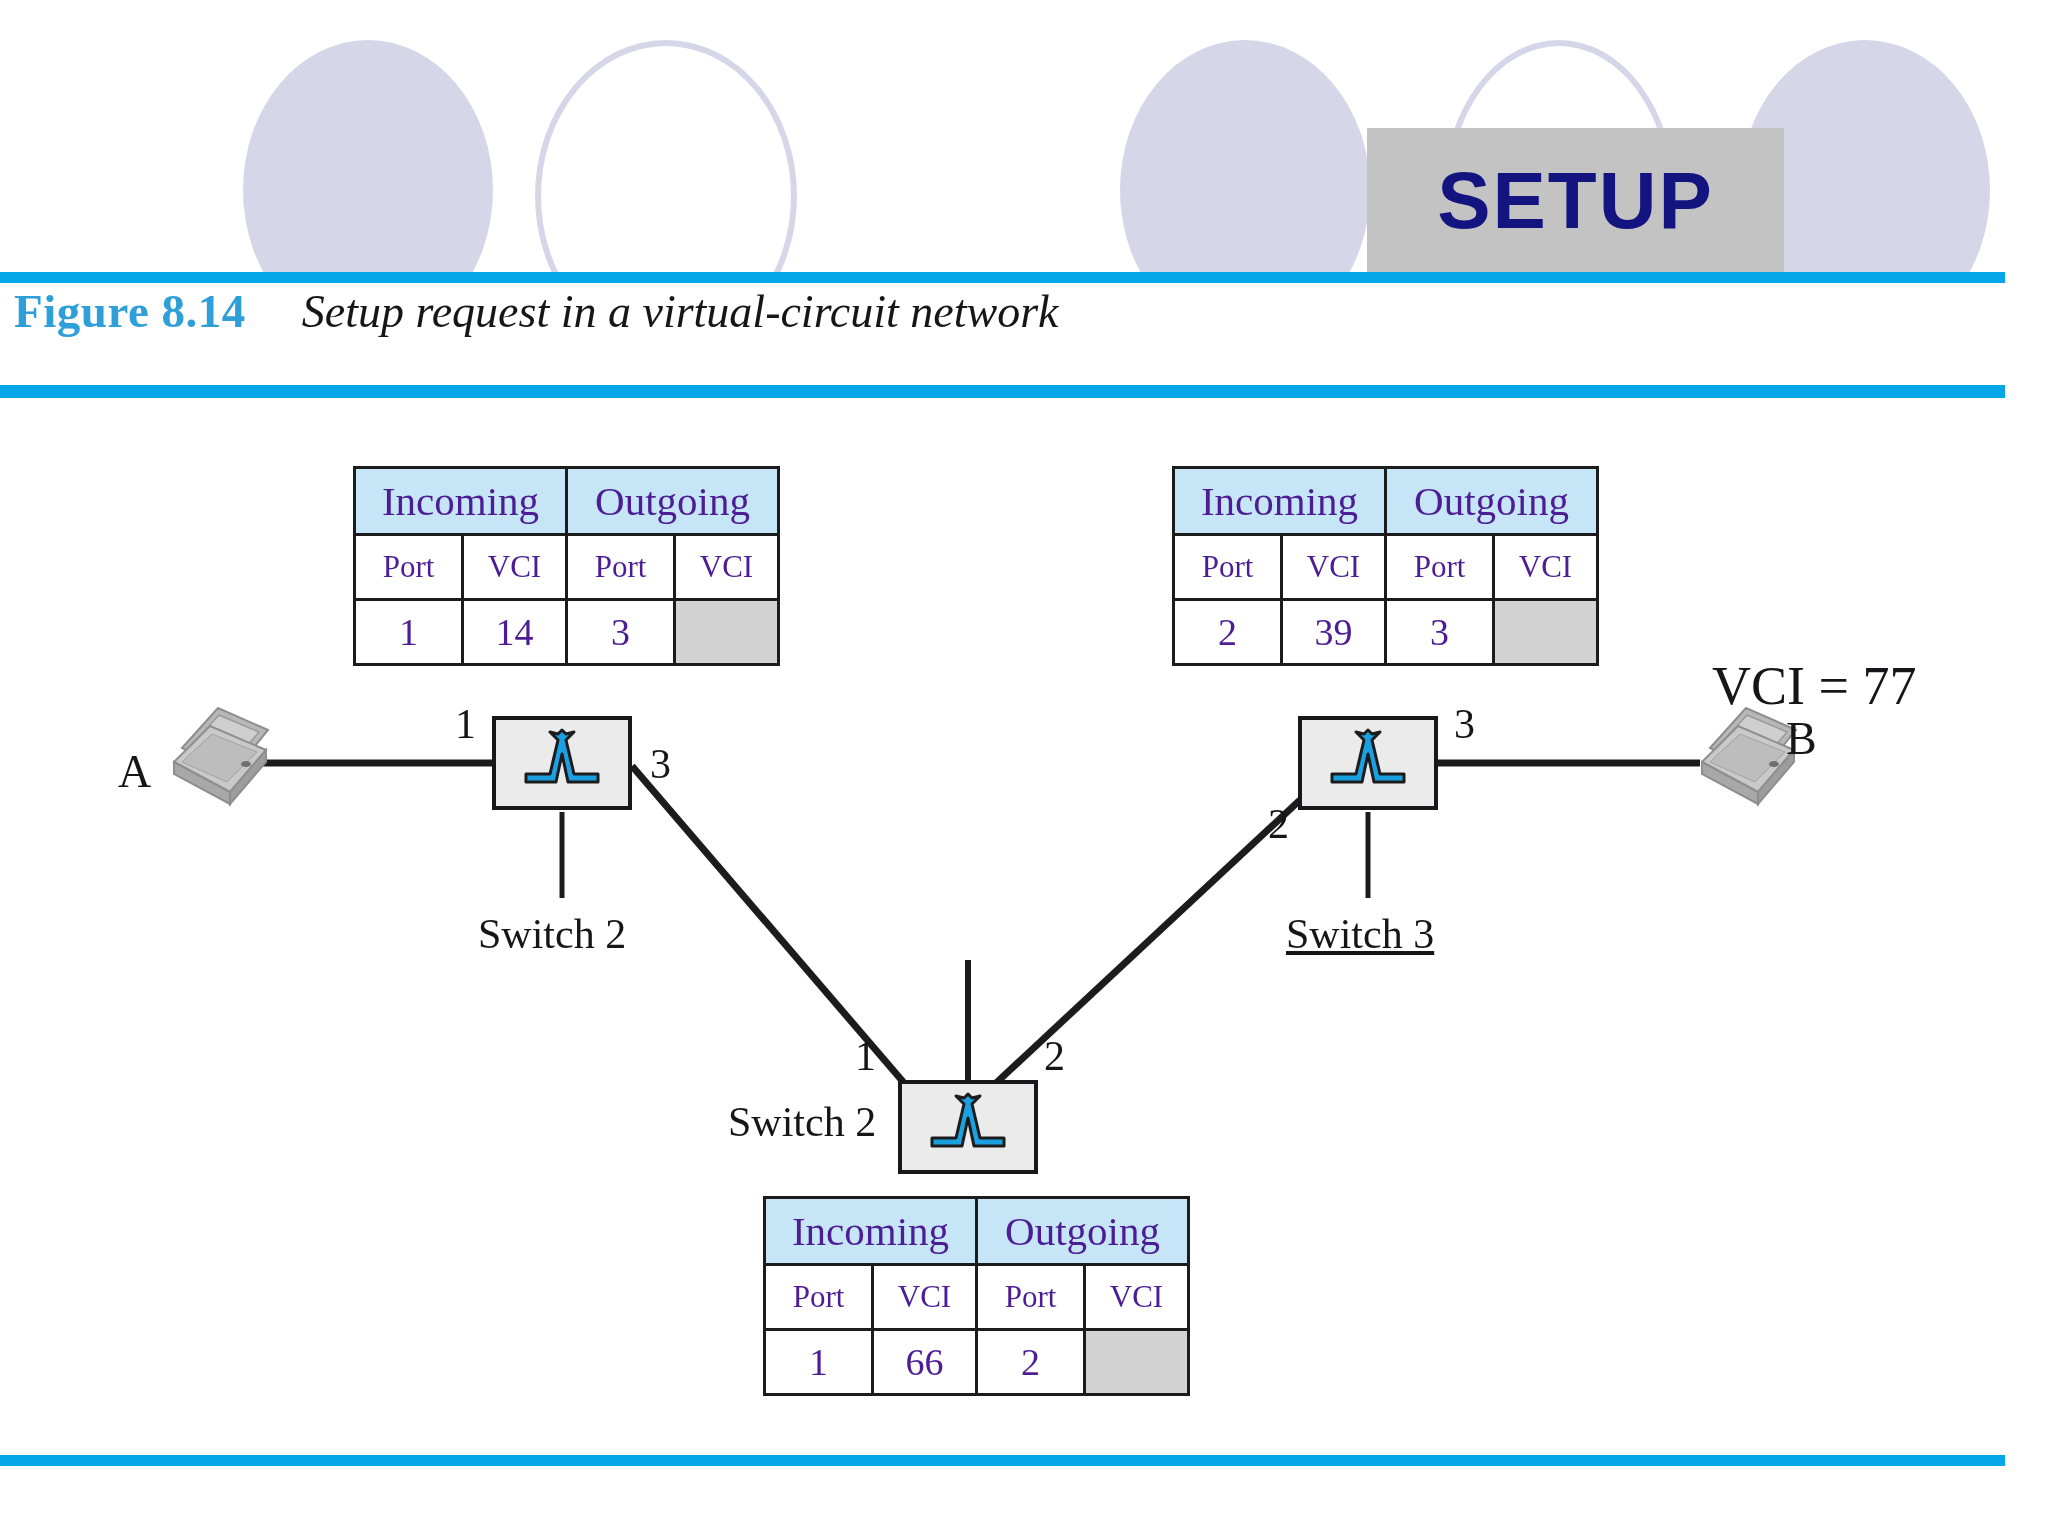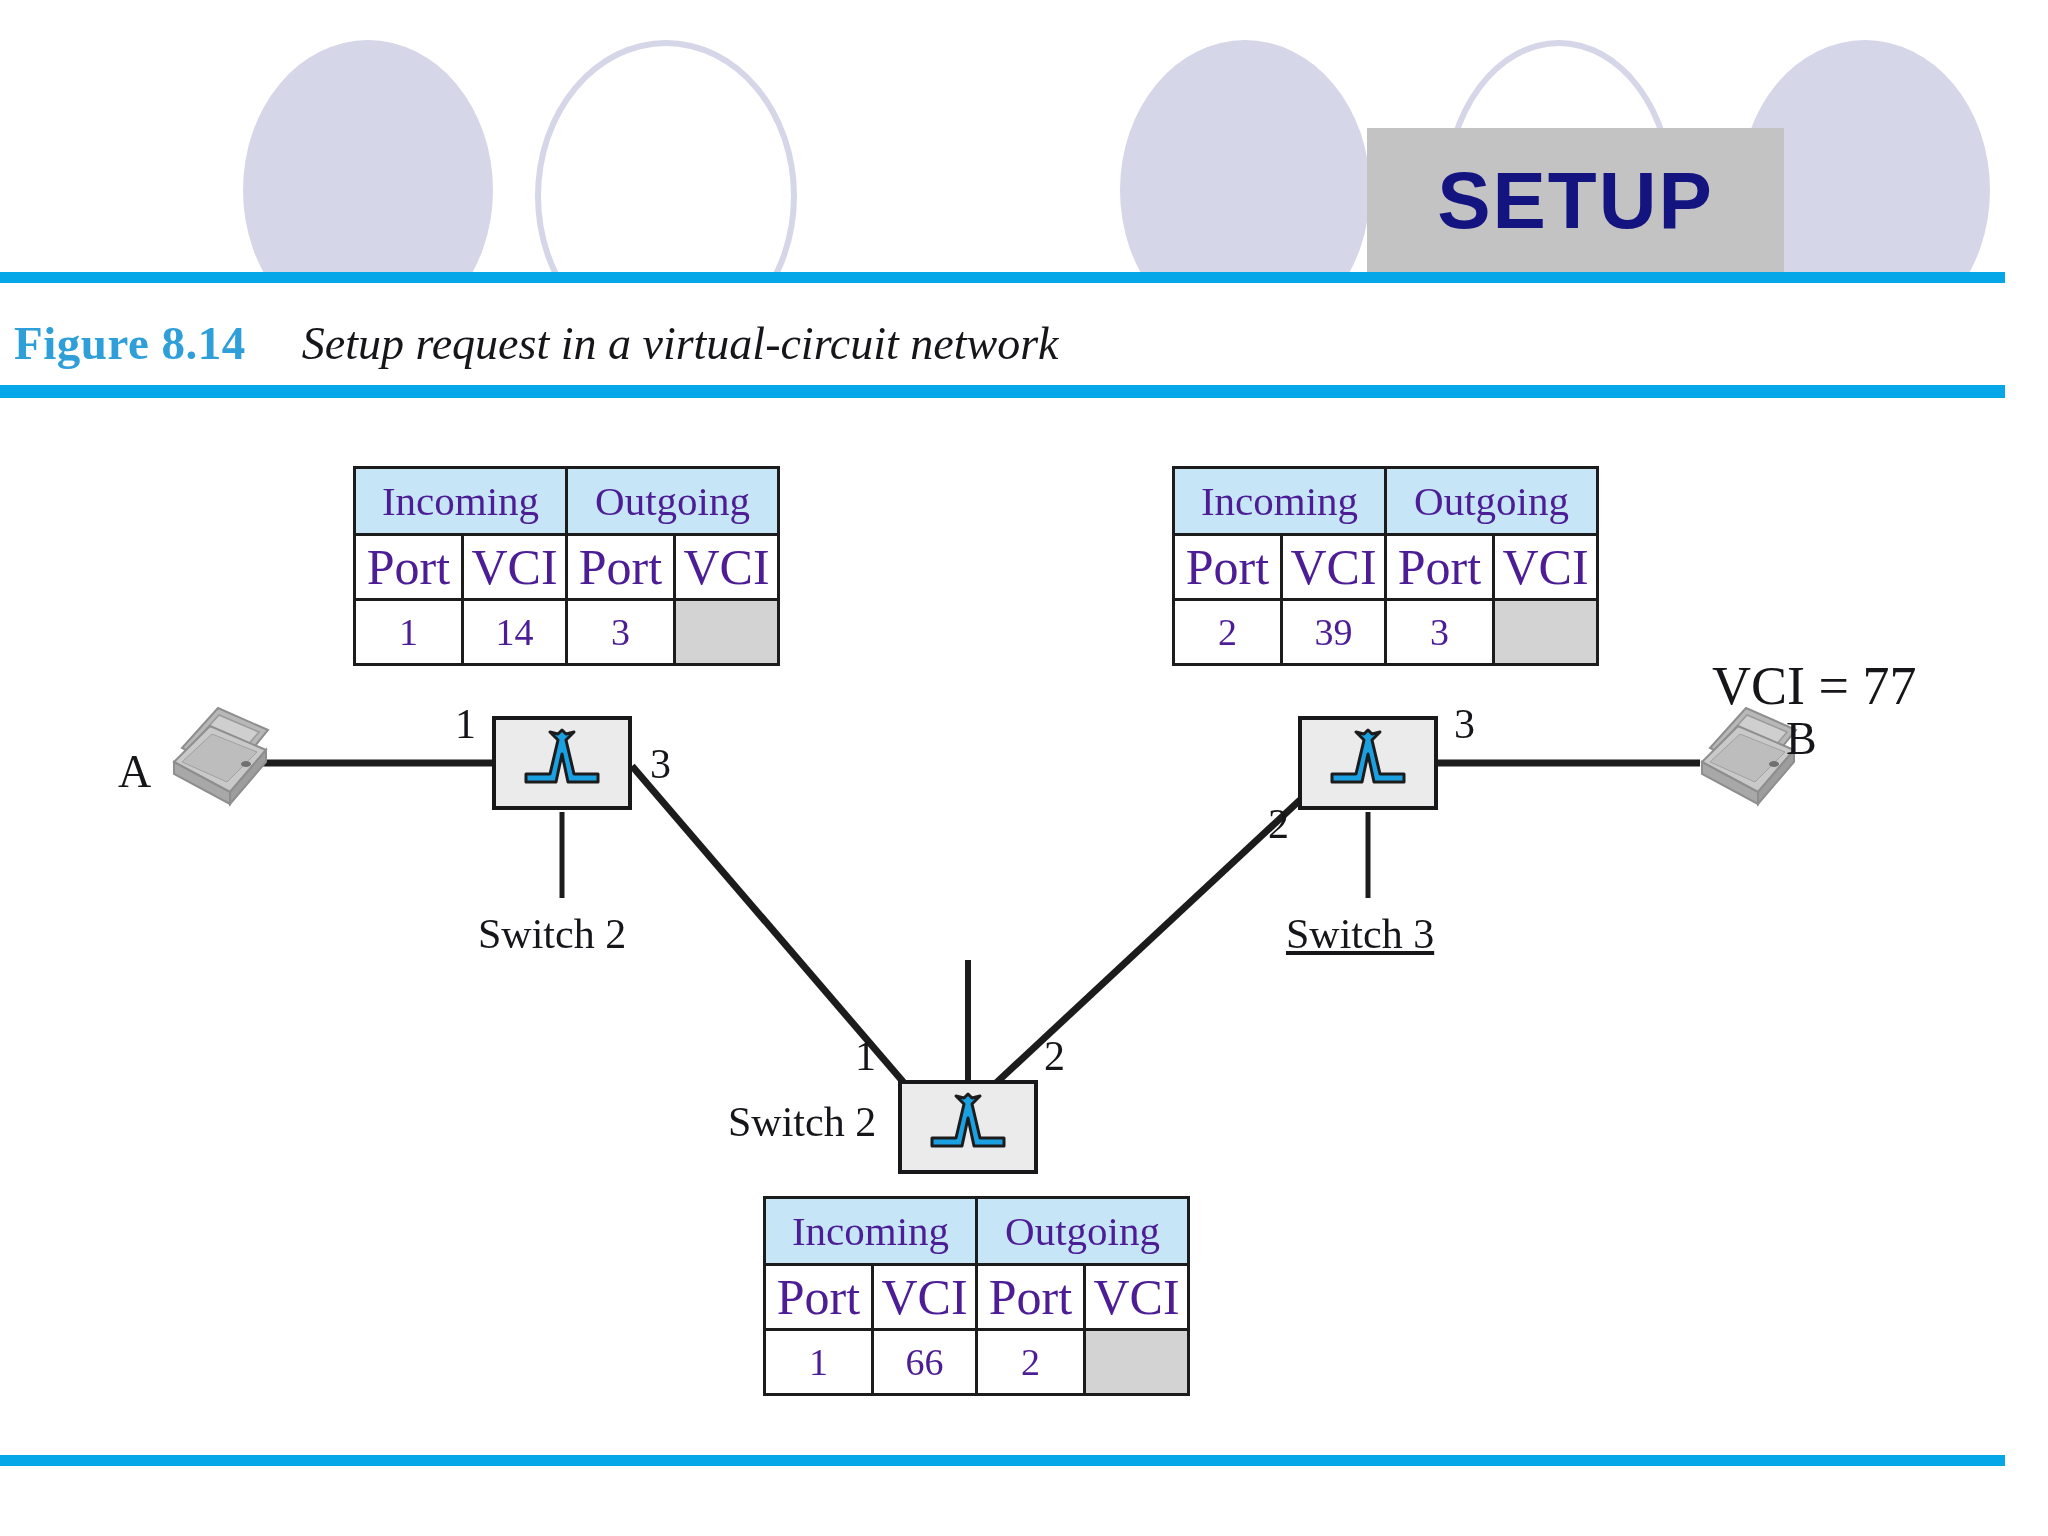--- a/index.html
+++ b/index.html
@@ -67,21 +67,21 @@
     background: #06a7e8;
   }
   .rule.rule-top    { top: 272px; }
   .rule.rule-mid    { top: 385px; height: 13px; }
   .rule.rule-bottom { top: 1455px; height: 11px; }
 
   
   .caption {
     position: absolute;
     left: 14px;
-    top: 316px;
+    top: 284px;
     white-space: nowrap;
   }
   .caption .fig-label {
     font-family: "Liberation Serif", serif;
     font-weight: bold;
     font-size: 47px;
     color: #2e9fd8;
     letter-spacing: 0.5px;
   }
   .caption .fig-title {
@@ -105,21 +105,21 @@
     font-family: "Liberation Serif", serif;
     color: #4c1d95;
     padding: 0;
   }
   .vc-table td.grp {
     background: #c6e6f7;
     font-size: 41px;
     height: 64px;
   }
   .vc-table td.sub {
-    font-size: 50px;
+    font-size: 31px;
     height: 62px;
   }
   .vc-table td.val {
     font-size: 38px;
     height: 62px;
   }
   .vc-table td.blank {
     background: #d3d3d3;
   }
   .col-port { width: 105px; }

